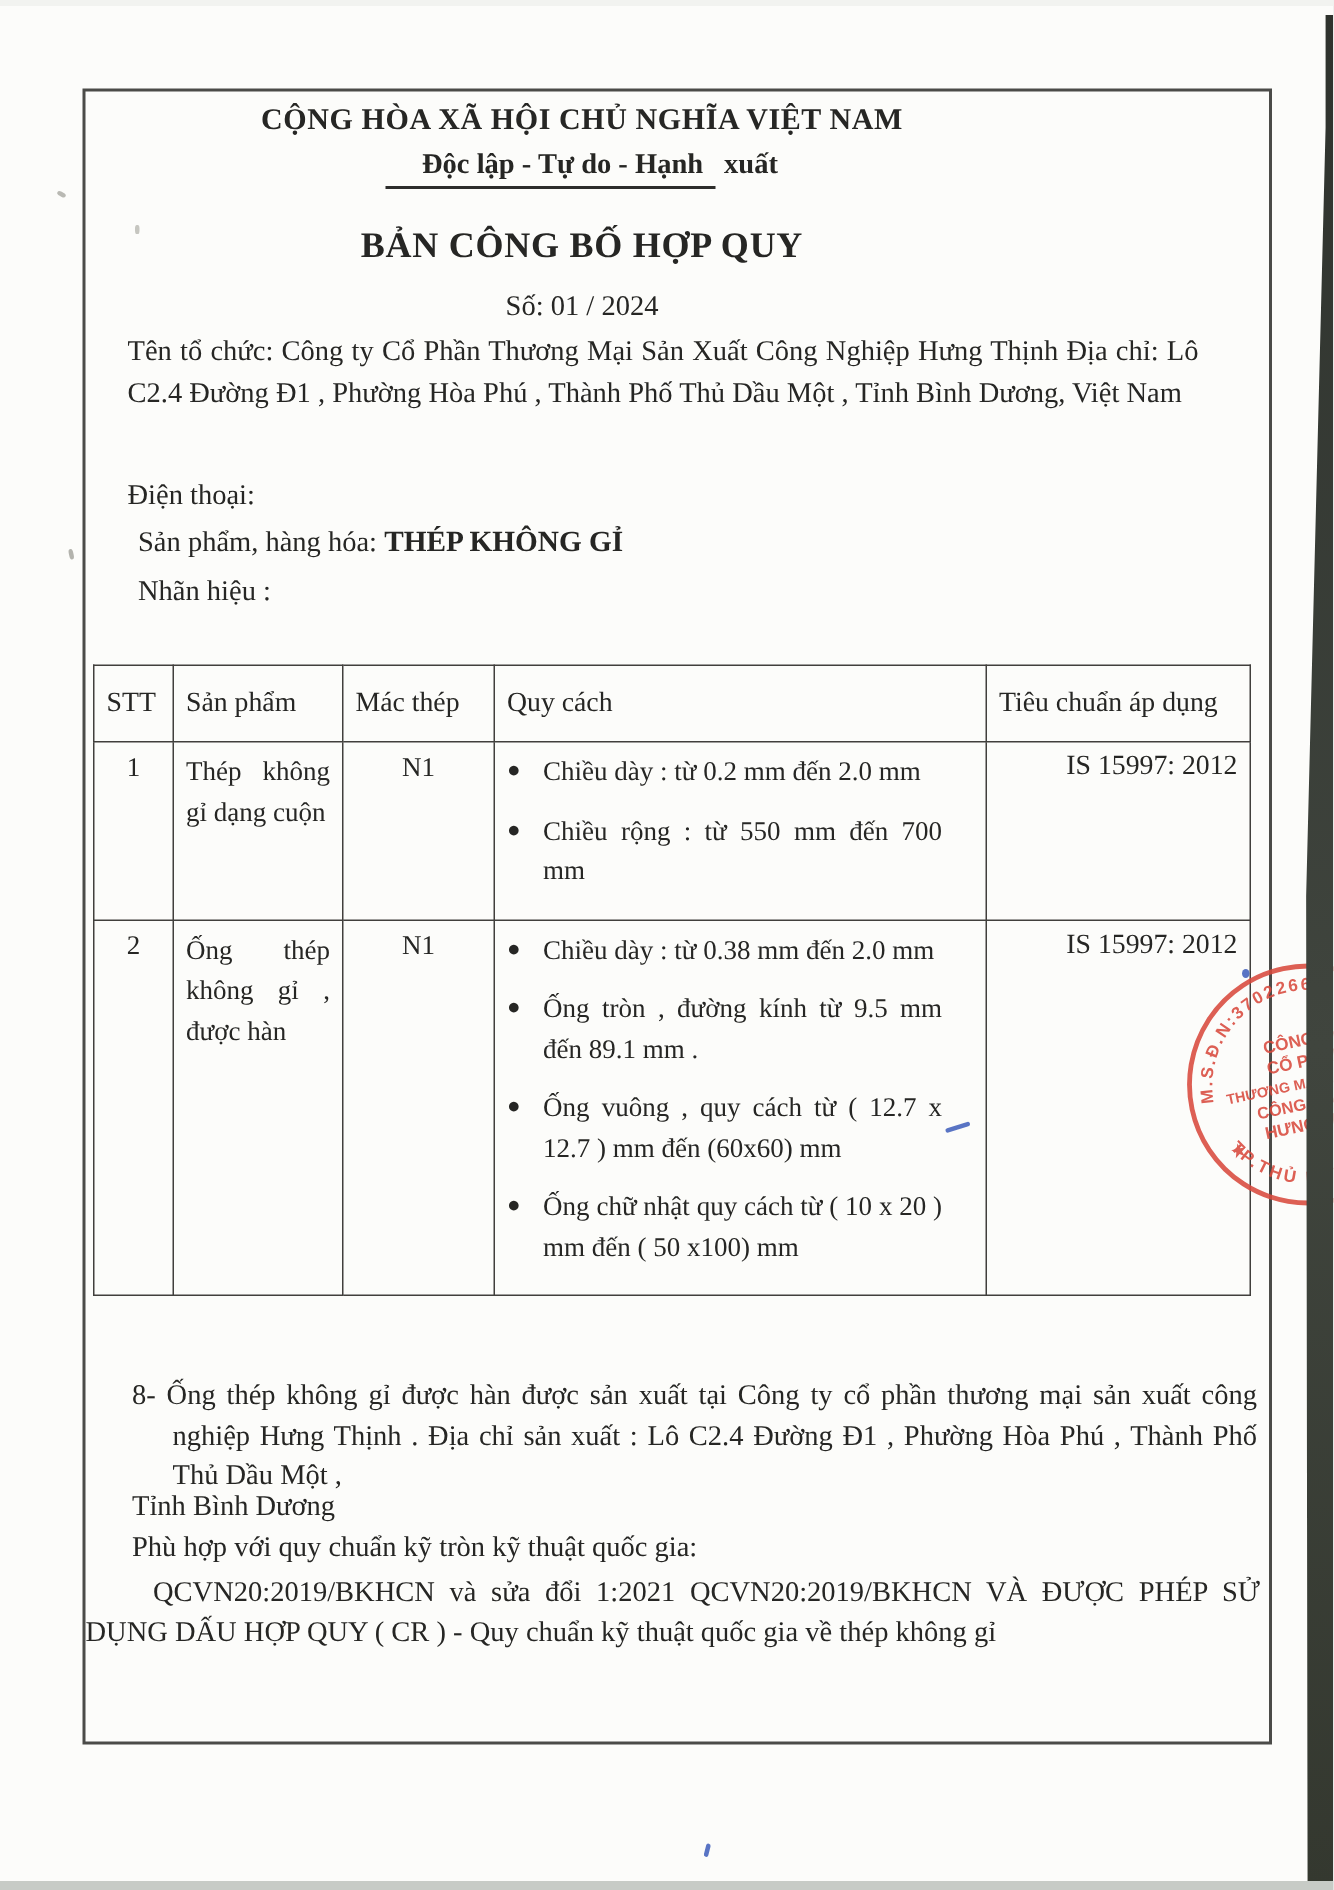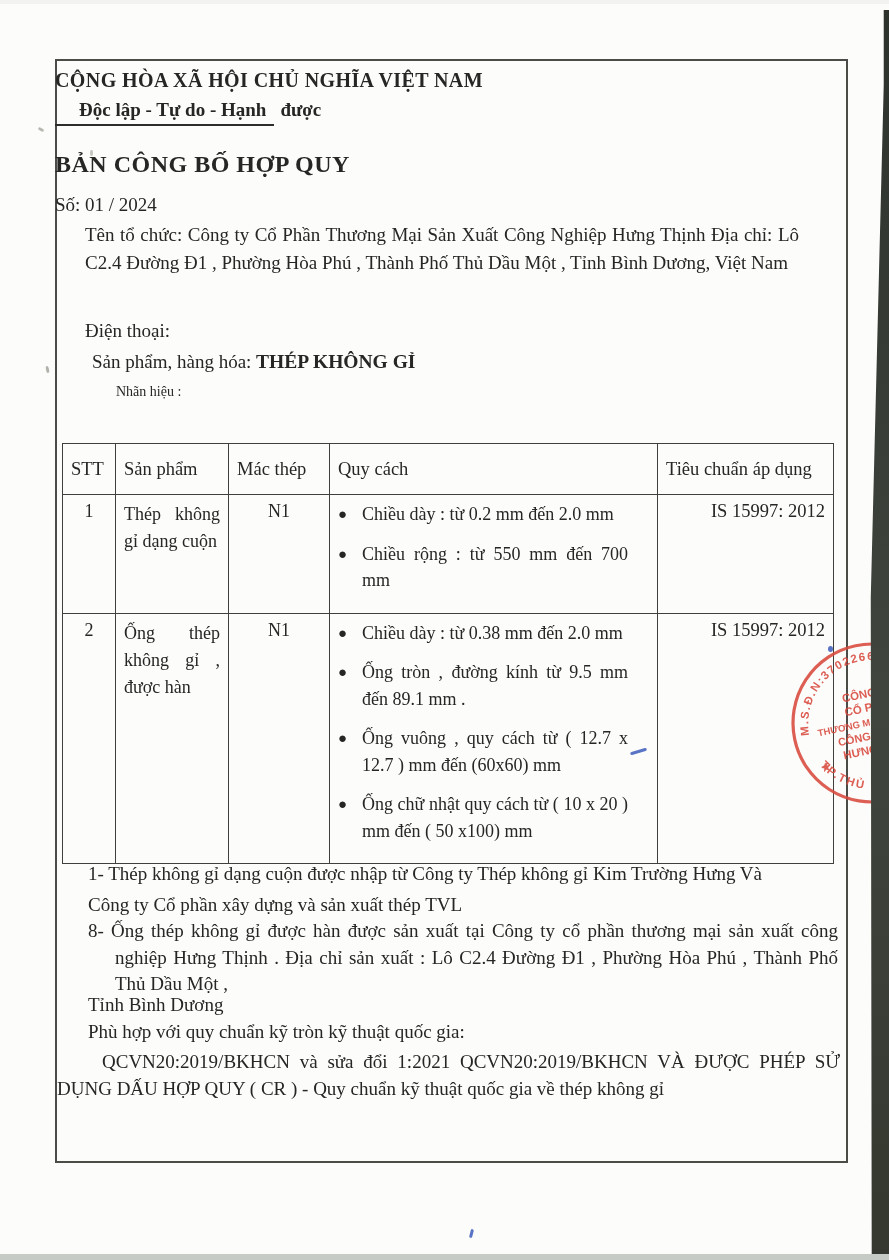--- a/index.html
+++ b/index.html
@@ -6,33 +6,33 @@
   .page{
     position:relative; width:889px; height:1260px; margin:0 auto;
     background:#fcfcfa; overflow:hidden;
     font-family:"Liberation Serif","DejaVu Serif",serif; color:#262624;
   }
   .abs{position:absolute;}
   
   .frame{position:absolute; left:55px; top:59px; width:789px; height:1100px;
          border:2px solid #4b4b48; background:transparent;}
   
-  .center-line{position:absolute; left:55px; width:666px; white-space:nowrap;}
+  .center-line{position:absolute; left:55px; width:666px; text-align:center; white-space:nowrap;}
   .republic{top:69px; font-size:20px; font-weight:bold; letter-spacing:.4px;}
   .motto{top:99px; font-size:19px; font-weight:bold;}
   .motto .u{border-bottom:2.5px solid #2d2d2b; padding:0 8px 3px 24px; display:inline-block;}
   .motto .tail{margin-left:6px;}
   .doc-title{top:151px; font-size:24px; font-weight:bold; letter-spacing:.5px;}
   .doc-num{top:194px; font-size:19px;}
   
   .org{left:85px; top:221px; width:714px; font-size:19px; line-height:28px; text-align:justify;}
   .phone{left:85px; top:320px; font-size:19px;}
   .prod{left:92px; top:351px; font-size:19px;}
   .prod b{font-size:19.5px;}
-  .brand{left:92px; top:384px; font-size:14px;margin-left:24px;}
+  .brand{left:92px; top:384px; font-size:19px;}
   .intro{left:92px; top:416px; font-size:19px;}
   
   table.spec-table{position:absolute; left:62px; top:443px; width:772px;
     border-collapse:collapse; table-layout:fixed; font-size:18px;}
   .spec-table td, .spec-table th{border:1.6px solid #413f3c; font-weight:normal;
     vertical-align:top; padding:6px 8px; overflow:hidden;}
   .spec-table th{height:38px; text-align:left; vertical-align:middle; font-size:18.5px;}
   .col-stt{width:53px;} .col-sp{width:113px;} .col-mt{width:101px;}
   .col-qc{width:328px;} .col-tc{width:176px;}
   .c{text-align:center;margin-left:20px;}
@@ -73,21 +73,21 @@
 </style>
 </head>
 <body>
 
 <div class="page">
 
   <div class="frame"></div>
 
   <div class="abs center-line republic">CỘNG HÒA XÃ HỘI CHỦ NGHĨA VIỆT NAM</div>
   <div class="abs center-line motto">
-    <span class="u">Độc lập - Tự do - Hạnh</span><span class="tail">được</span>
+    <span class="u">Độc lập - Tự do - Hạnh</span><span class="tail">xuất</span>
   </div>
 
   <div class="abs center-line doc-title">BẢN CÔNG BỐ HỢP QUY</div>
   <div class="abs center-line doc-num">Số: 01 / 2024</div>
 
   <div class="abs org">Tên tổ chức: Công ty Cổ Phần Thương Mại Sản Xuất Công Nghiệp Hưng Thịnh Địa chỉ: Lô C2.4 Đường Đ1 , Phường Hòa Phú , Thành Phố Thủ Dầu Một , Tỉnh Bình Dương, Việt Nam</div>
   <div class="abs phone">Điện thoại:</div>
 
   <div class="abs prod">
     <span>Sản phẩm, hàng hóa: </span><b>THÉP KHÔNG GỈ</b>
@@ -146,21 +146,20 @@
         <div class="spec">
           <span class="b">●</span>
           <span class="t">Ống chữ nhật quy cách từ ( 10 x 20 ) mm đến ( 50 x100) mm</span>
         </div>
       </td>
       <td class="cell-tc">IS 15997: 2012</td>
     </tr>
   </tbody>
     </table>
 
-  <div class="abs note1">1- Thép không gỉ dạng cuộn được nhập từ Công ty Thép không gỉ Kim Trường Hưng Và Công ty Cổ phần xây dựng và sản xuất thép TVL</div>
   <div class="abs note2">8- Ống thép không gỉ được hàn được sản xuất tại Công ty cổ phần thương mại sản xuất công nghiệp Hưng Thịnh . Địa chỉ sản xuất : Lô C2.4 Đường Đ1 , Phường Hòa Phú , Thành Phố Thủ Dầu Một ,</div>
   <div class="abs province">Tỉnh Bình Dương</div>
   <div class="abs conform">Phù hợp với quy chuẩn kỹ tròn kỹ thuật quốc gia:</div>
   <div class="abs qcvn">QCVN20:2019/BKHCN và sửa đổi 1:2021 QCVN20:2019/BKHCN VÀ ĐƯỢC PHÉP SỬ DỤNG DẤU HỢP QUY ( CR ) -  Quy chuẩn kỹ thuật quốc gia về thép không gỉ</div>
 
   <svg class="stamp" viewBox="0 0 210 205">
     <defs>
       <path id="arcTop" d="M 36,103 A 64,64 0 0 1 164,103"></path>
       <path id="arcBottom" d="M 32,100 A 68,68 0 0 0 168,100"></path>
     </defs>

